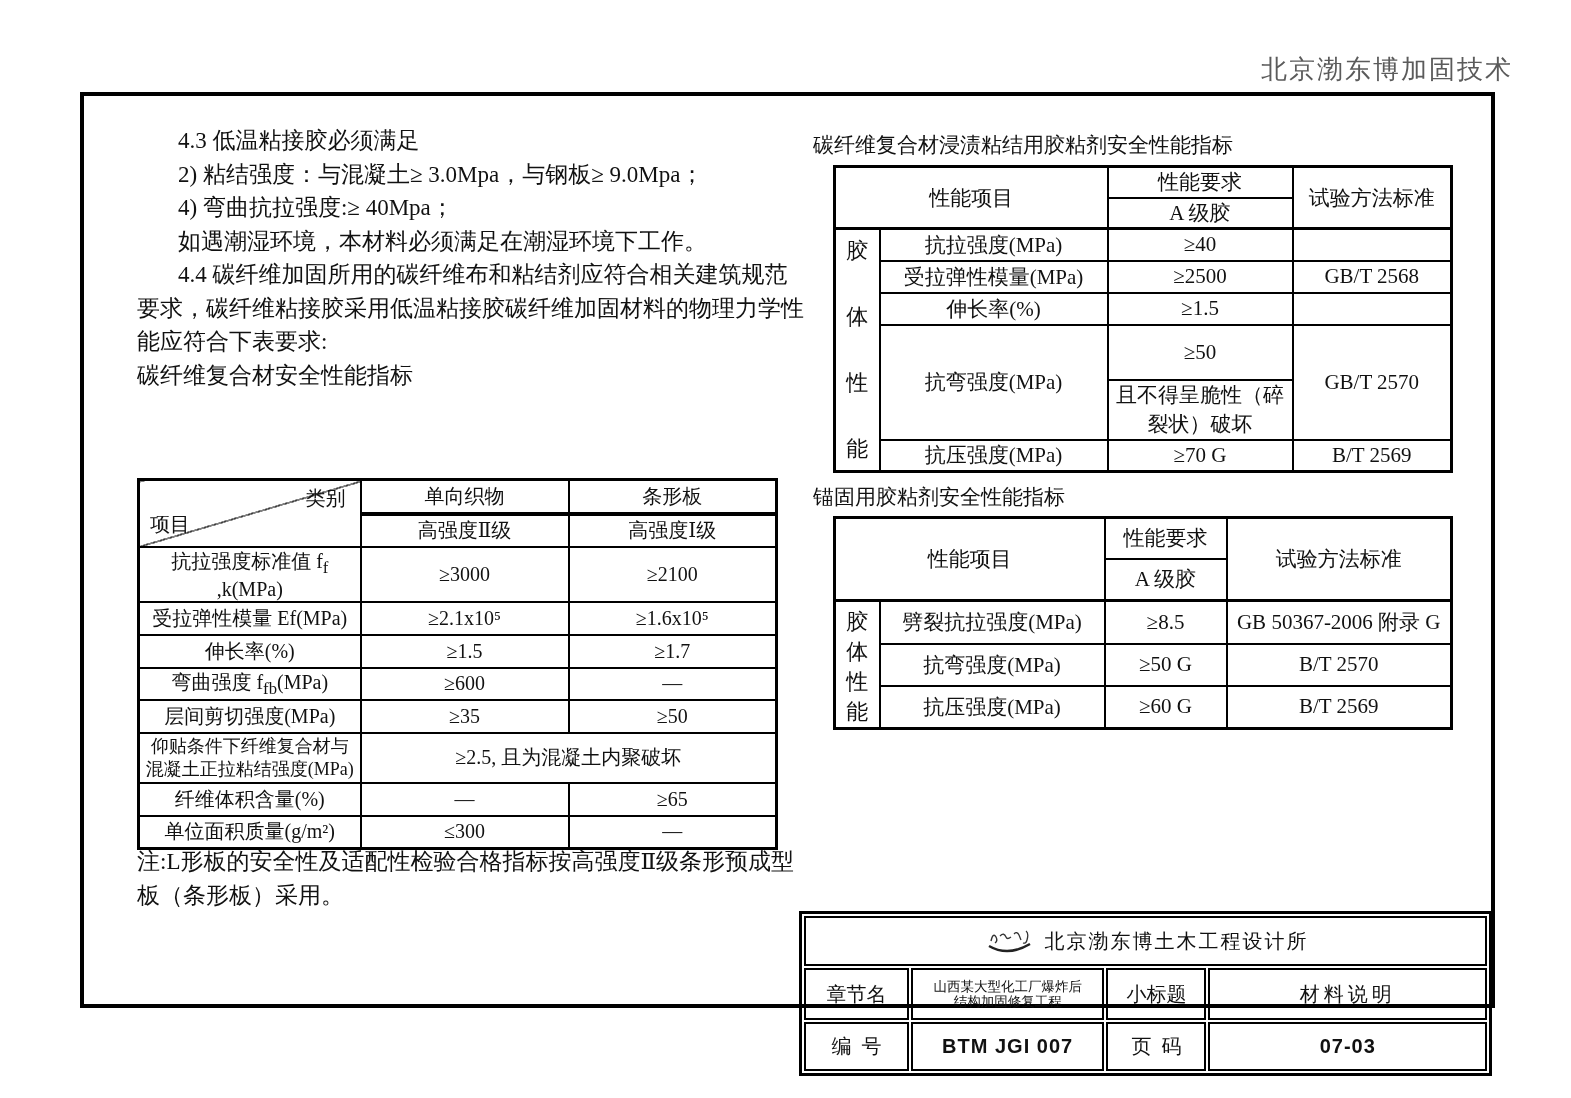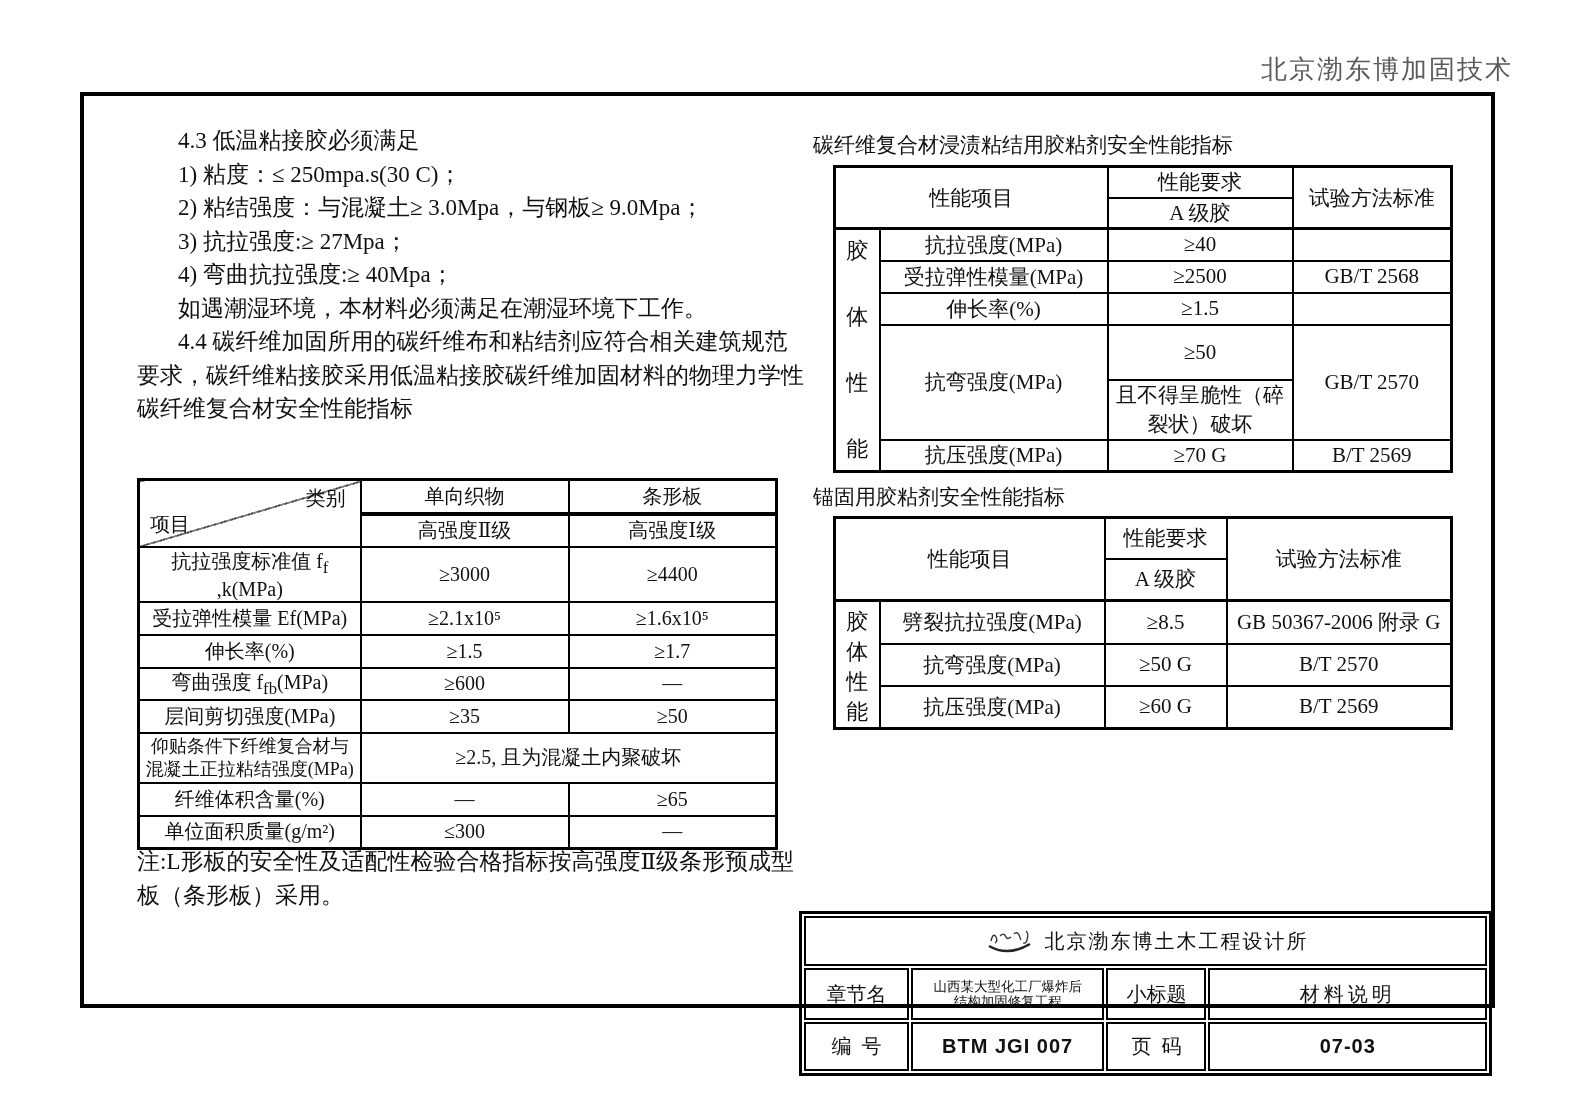--- a/index.html
+++ b/index.html
@@ -58,27 +58,26 @@
 <body>
 
 <div class="page">
 
   <div class="brand">北京渤东博加固技术</div>
 
   <div class="sheet"></div>
 
   <div class="intro">
     <div class="line ind">4.3 低温粘接胶必须满足</div>
-    <div class="line ind">1) 粘度：≤ 250mpa.s(30 C)；</div>
     <div class="line ind">2) 粘结强度：与混凝土≥ 3.0Mpa，与钢板≥ 9.0Mpa；</div>
-    <div class="line ind">3) 抗拉强度:≥ 27Mpa；</div>
     <div class="line ind">4) 弯曲抗拉强度:≥ 40Mpa；</div>
     <div class="line ind">如遇潮湿环境，本材料必须满足在潮湿环境下工作。</div>
     <div class="line ind">4.4 碳纤维加固所用的碳纤维布和粘结剂应符合相关建筑规范</div>
     <div class="line">要求，碳纤维粘接胶采用低温粘接胶碳纤维加固材料的物理力学性</div>
+    <div class="line">能应符合下表要求:</div>
     <div class="line">碳纤维复合材安全性能指标</div>
   </div>
 
   <div class="cfrp-wrap">
     <table class="tbl cfrp">
       <colgroup>
           <col style="width:222px">
           <col style="width:208px">
           <col style="width:208px">
         </colgroup>
@@ -91,21 +90,21 @@
         <td class="thickb">单向织物</td>
         <td class="thickb">条形板</td>
       </tr>
       <tr style="height:33px">
         <td>高强度Ⅱ级</td>
         <td>高强度Ⅰ级</td>
       </tr>
       <tr style="height:33px">
         <td class="lbl">抗拉强度标准值 f<sub>f</sub> ,k(MPa)</td>
         <td>≥3000</td>
-        <td>≥4400</td>
+        <td>≥2100</td>
       </tr>
       <tr style="height:33px">
         <td class="lbl">受拉弹性模量 Ef(MPa)</td>
         <td>≥2.1x10⁵</td>
         <td>≥1.6x10⁵</td>
       </tr>
       <tr style="height:33px">
         <td class="lbl">伸长率(%)</td>
         <td>≥1.5</td>
         <td>≥1.7</td>

